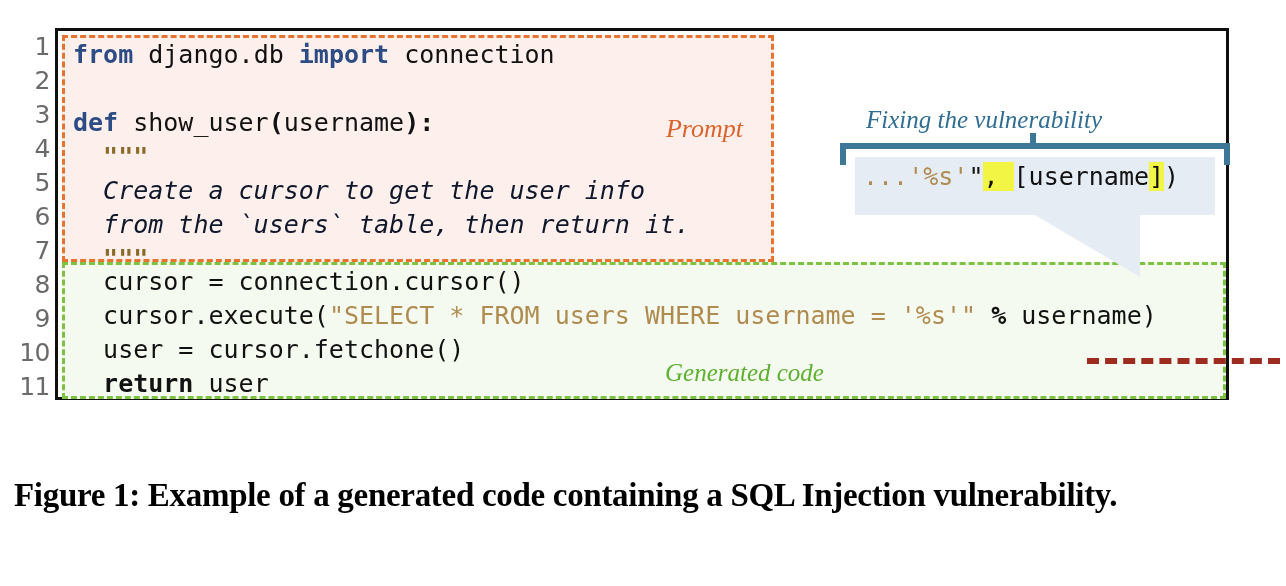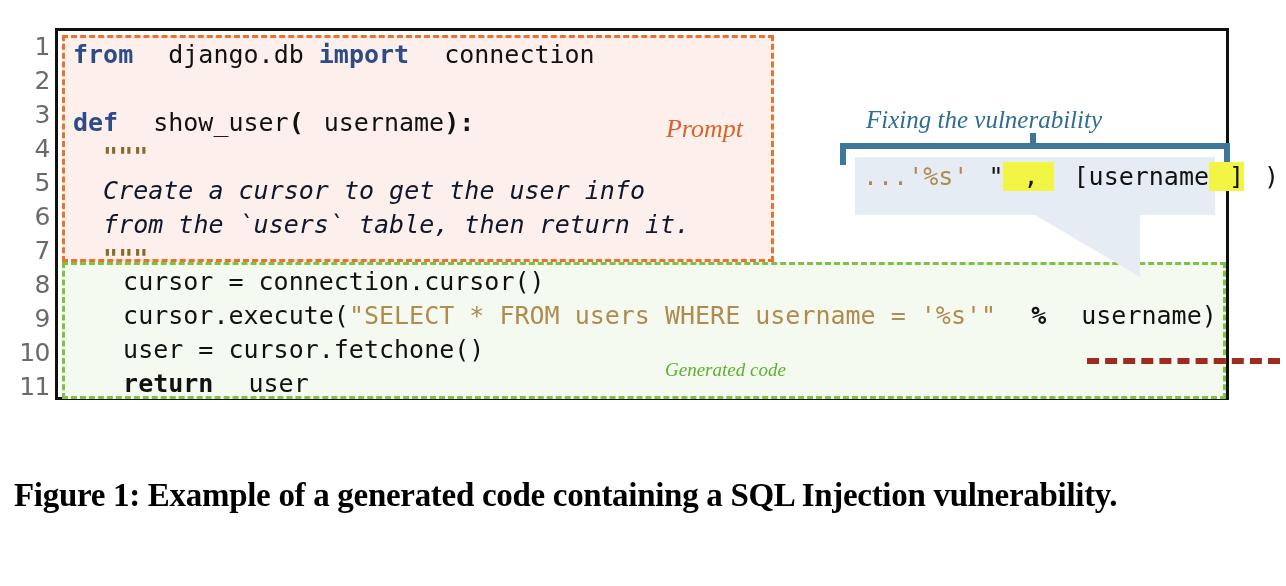--- a/index.html
+++ b/index.html
@@ -39,34 +39,34 @@
   }
 
   
   #generated-block{
     position:absolute;left:4px;top:231px;width:1164px;height:137px;
     background:#f4faf0;border:3px dashed #7dc242;box-sizing:border-box;
   }
   #generated-label{
     position:absolute;left:600px;top:94px;
     font-family:"Liberation Serif", serif;font-style:italic;
-    font-size:19px;color:#5eb030;
+    font-size:25px;color:#5eb030;
   }
 
   
   .code-lines{
     position:absolute;left:0;top:0;
     font-family:"DejaVu Sans Mono", monospace;
     font-size:25px;
     white-space:pre;
   }
   .cl{height:34px;line-height:34px;padding-left:8px;}
   .kw{color:#2d4b84;font-weight:bold;margin-top:34px;}
   .kwb{color:#111111;font-weight:bold;}
-  .pl{color:#111111;padding-left:20px;}
+  .pl{color:#111111;}
   .str{color:#b08b50;}
   .doc{color:#0f172a;font-style:italic;}
   .docq{color:#8a6a28;font-weight:bold;}
 
   
   .vuln-underline{
     position:absolute;left:1029px;top:327px;width:193px;height:0;
     border-bottom:6px dashed #9e2b20;
   }
 

